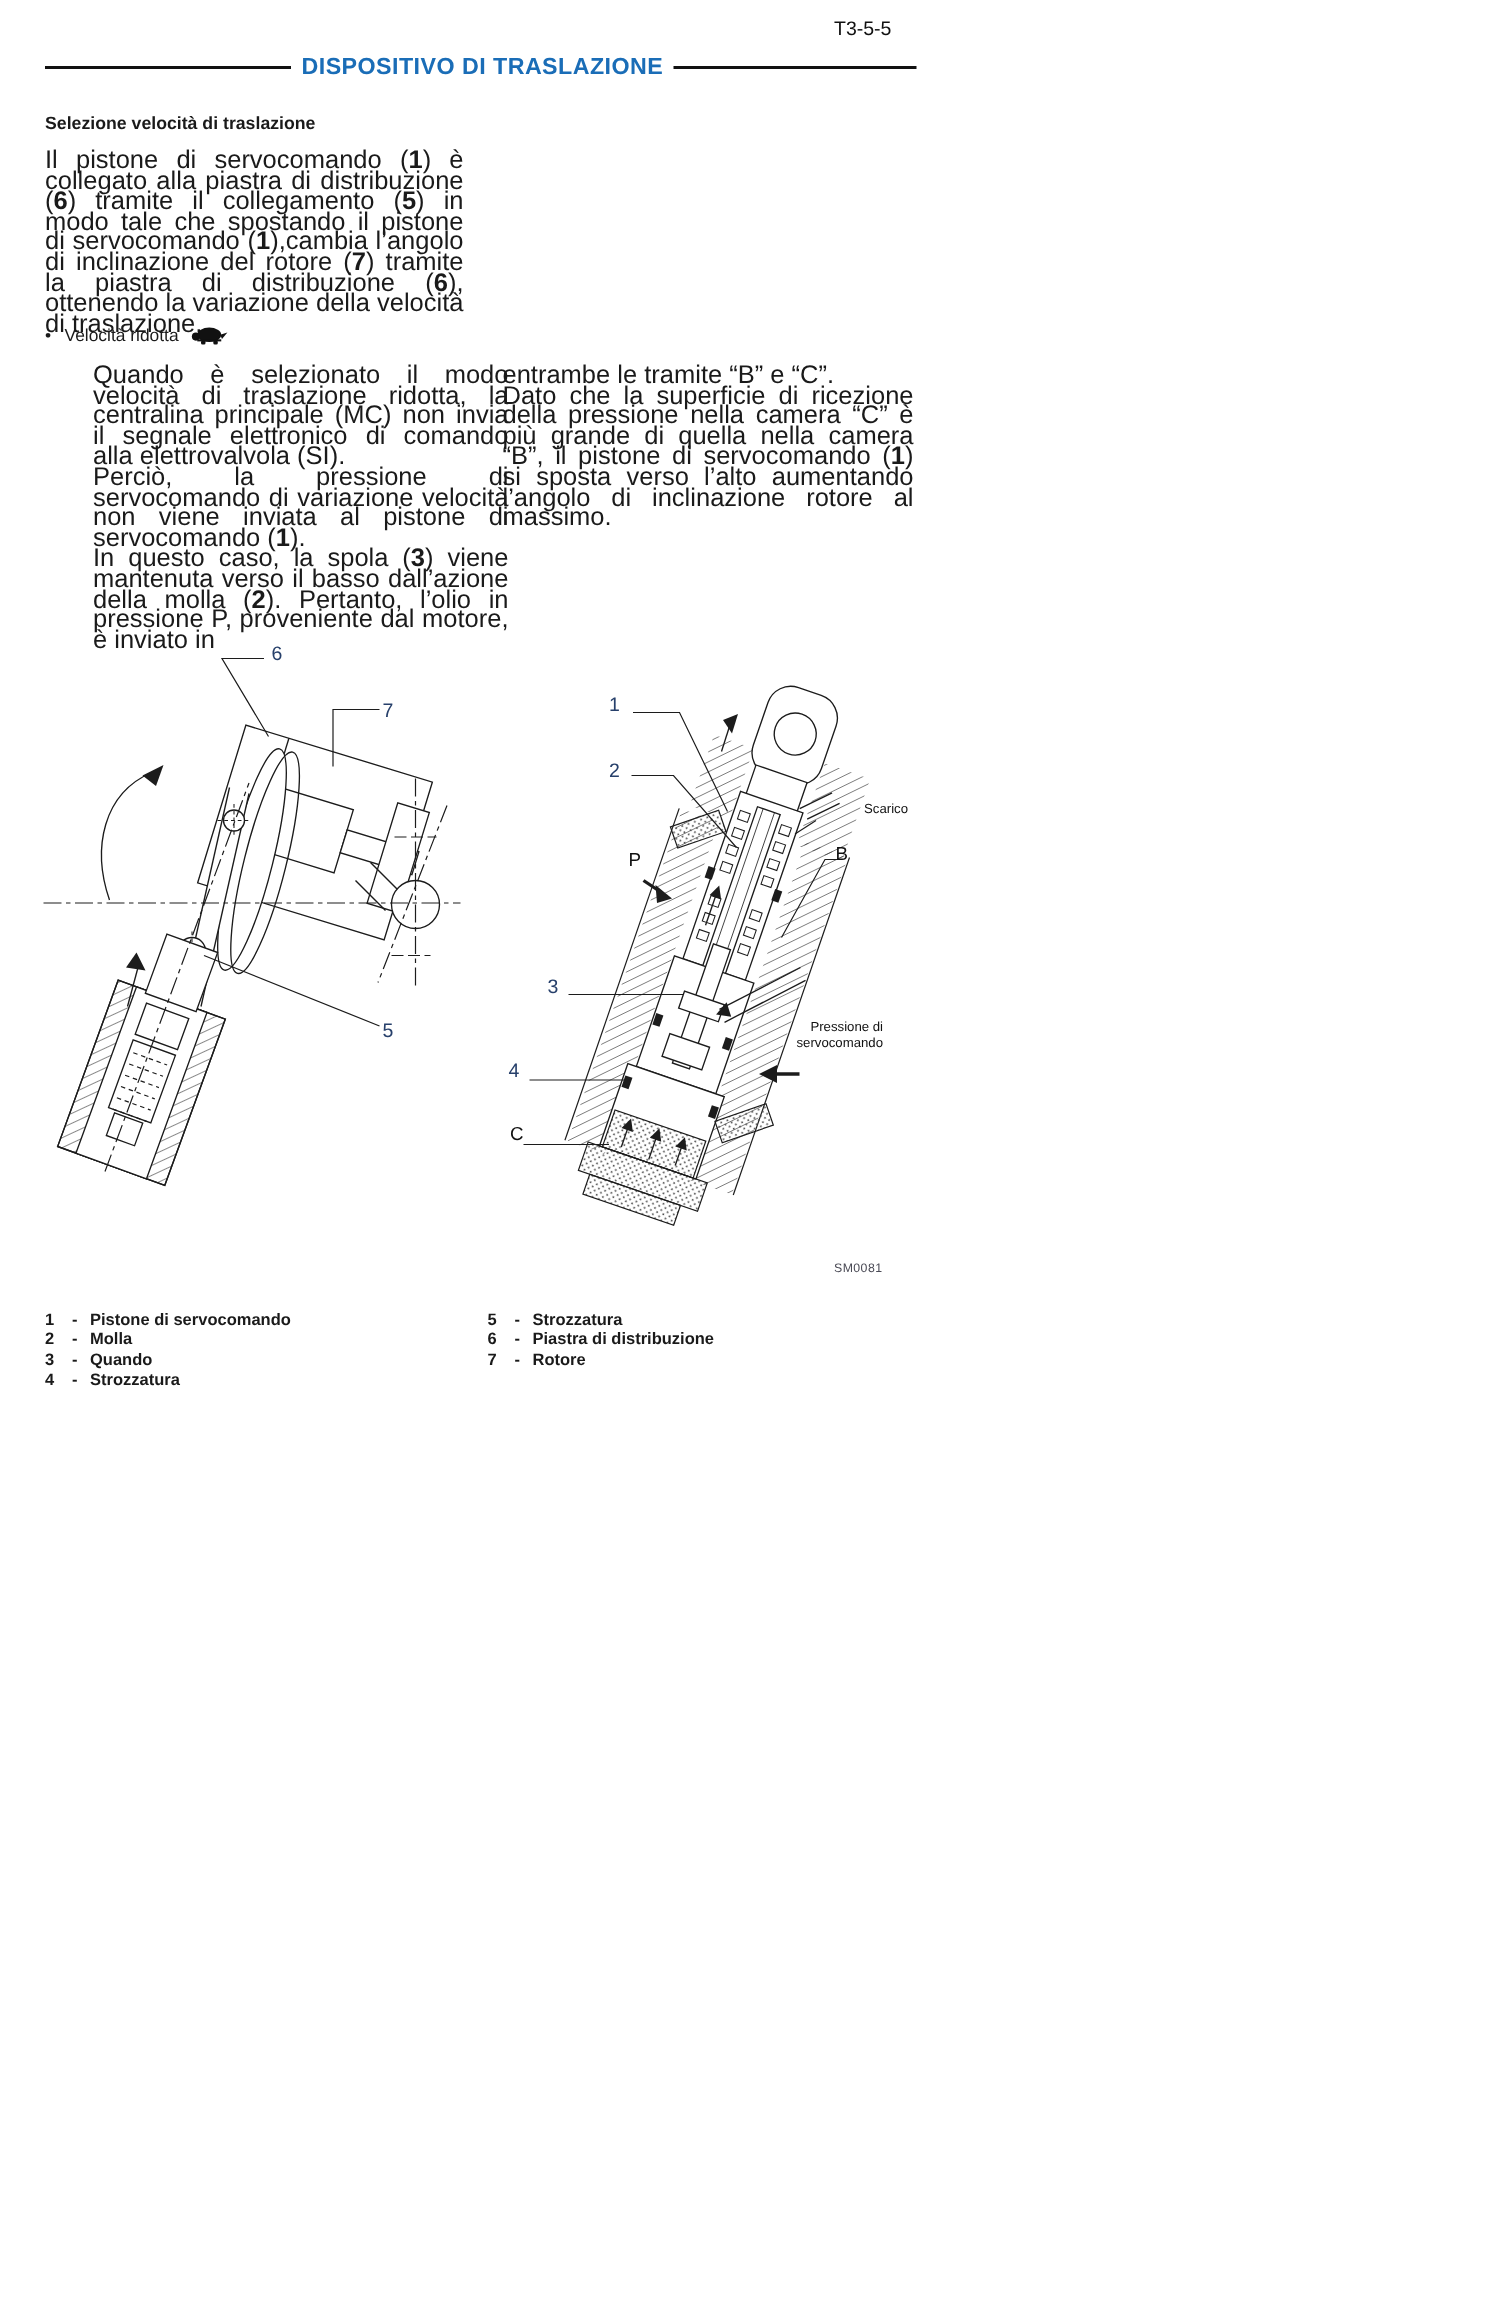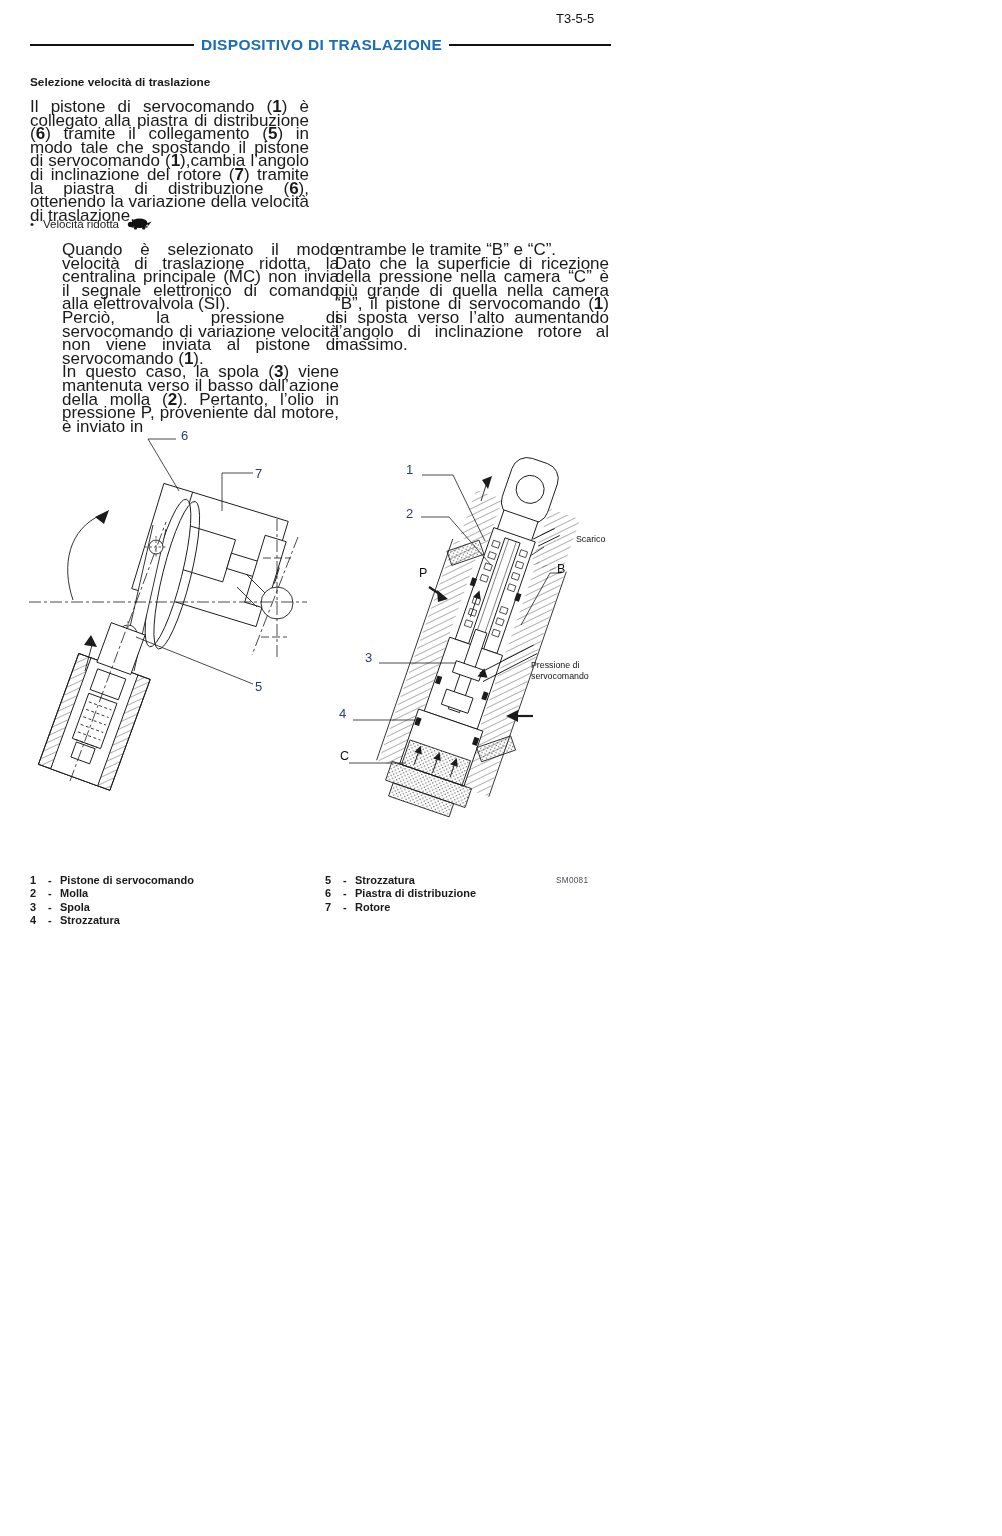--- a/index.html
+++ b/index.html
@@ -18,21 +18,21 @@
   .bullet-row{left:30px;top:216px;display:flex;align-items:center;font-size:11.6px;}
   .bullet-dot{width:13px;}
   .turtle{margin-left:8px;position:relative;top:1px;}
   .col{top:243px;}
   .col.left{left:42px;width:277px;margin-left:20px;}
   .col.right{left:335px;width:274px;}
   .fig{pointer-events:none;}
   .fig-label{font-size:13px;color:#27406b;}
   .fig-letter{font-size:12.5px;color:#111;}
   .fig-small{font-size:8.8px;color:#111;line-height:10.5px;white-space:pre-line;}
-  .fig-code{left:556px;top:876px;font-size:8.2px;color:#4a4a55;letter-spacing:.3px;}
+  .fig-code{left:556px;top:841px;font-size:8.2px;color:#4a4a55;letter-spacing:.3px;}
   .legend{top:874px;font-size:11px;font-weight:bold;line-height:13.4px;}
   .legend.c1{left:30px;}
   .legend.c2{left:325px;}
   .lrow{display:grid;grid-template-columns:18px 12px auto;}
   svg{display:block;}
 </style>
 </head>
 <body>
 
 <div class="page">
@@ -289,39 +289,39 @@
   <div class="abs fig-label" style="left:255px;top:679px;">5</div>
 
   <div class="abs fig-label" style="left:406px;top:462px;">1</div>
   <div class="abs fig-label" style="left:406px;top:506px;">2</div>
   <div class="abs fig-label" style="left:365px;top:650px;">3</div>
   <div class="abs fig-label" style="left:339px;top:706px;">4</div>
   <div class="abs fig-letter" style="left:419px;top:566px;">P</div>
   <div class="abs fig-letter" style="left:557px;top:562px;">B</div>
   <div class="abs fig-letter" style="left:340px;top:749px;">C</div>
   <div class="abs fig-small" style="left:540px;top:534px;padding-left:36px;">Scarico</div>
-  <div class="abs fig-small" style="left:531px;top:660px;">Pressione di
+  <div class="abs fig-small" style="left:531px;top:679px;text-align:right;">Pressione di
 servocomando</div>
   <div class="abs fig-code">SM0081</div>
 
   <div class="abs legend c1">
     <div class="lrow">
       <span>1</span>
       <span>-</span>
       <span>Pistone di servocomando</span>
     </div>
     <div class="lrow">
       <span>2</span>
       <span>-</span>
       <span>Molla</span>
     </div>
     <div class="lrow">
       <span>3</span>
       <span>-</span>
-      <span>Spola</span>
+      <span>Quando</span>
     </div>
     <div class="lrow">
       <span>4</span>
       <span>-</span>
       <span>Strozzatura</span>
     </div>
   </div>
   <div class="abs legend c2">
     <div class="lrow">
       <span>5</span>

